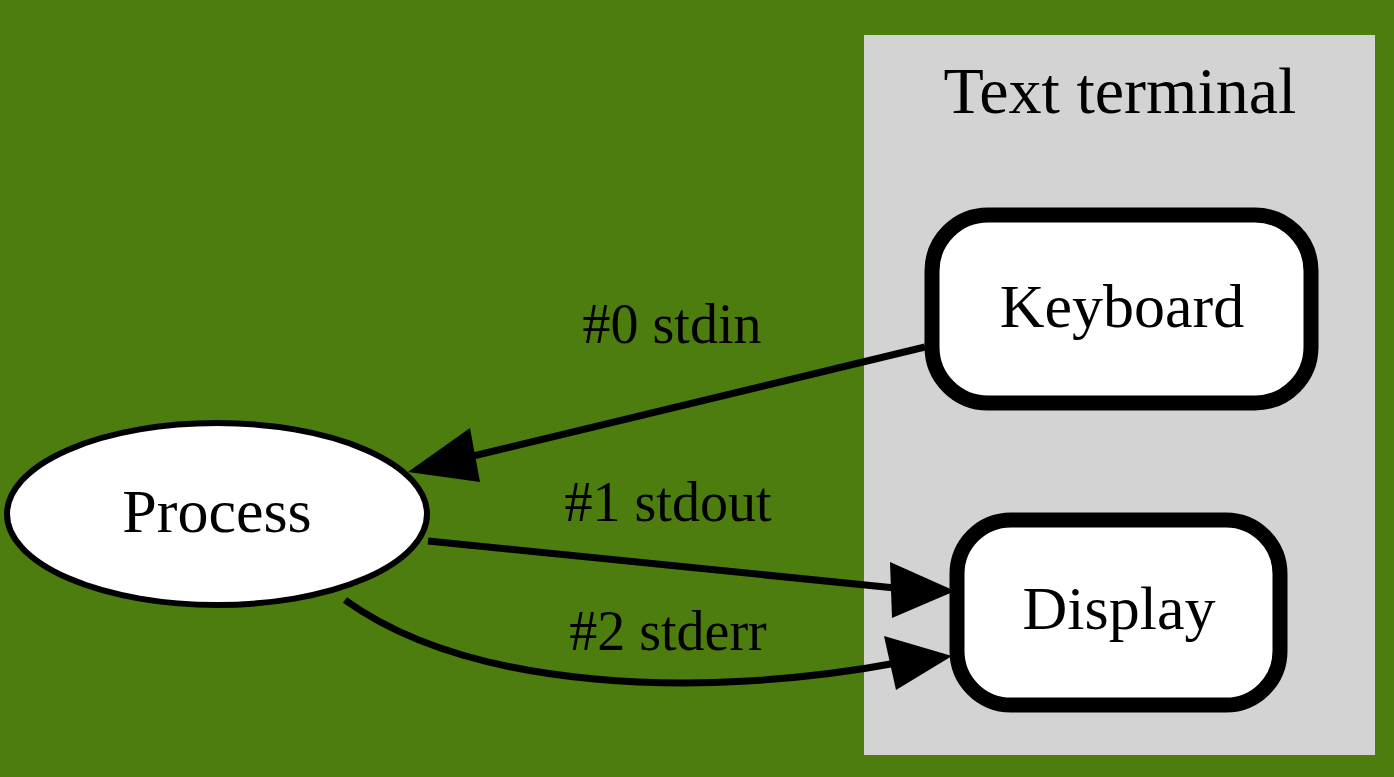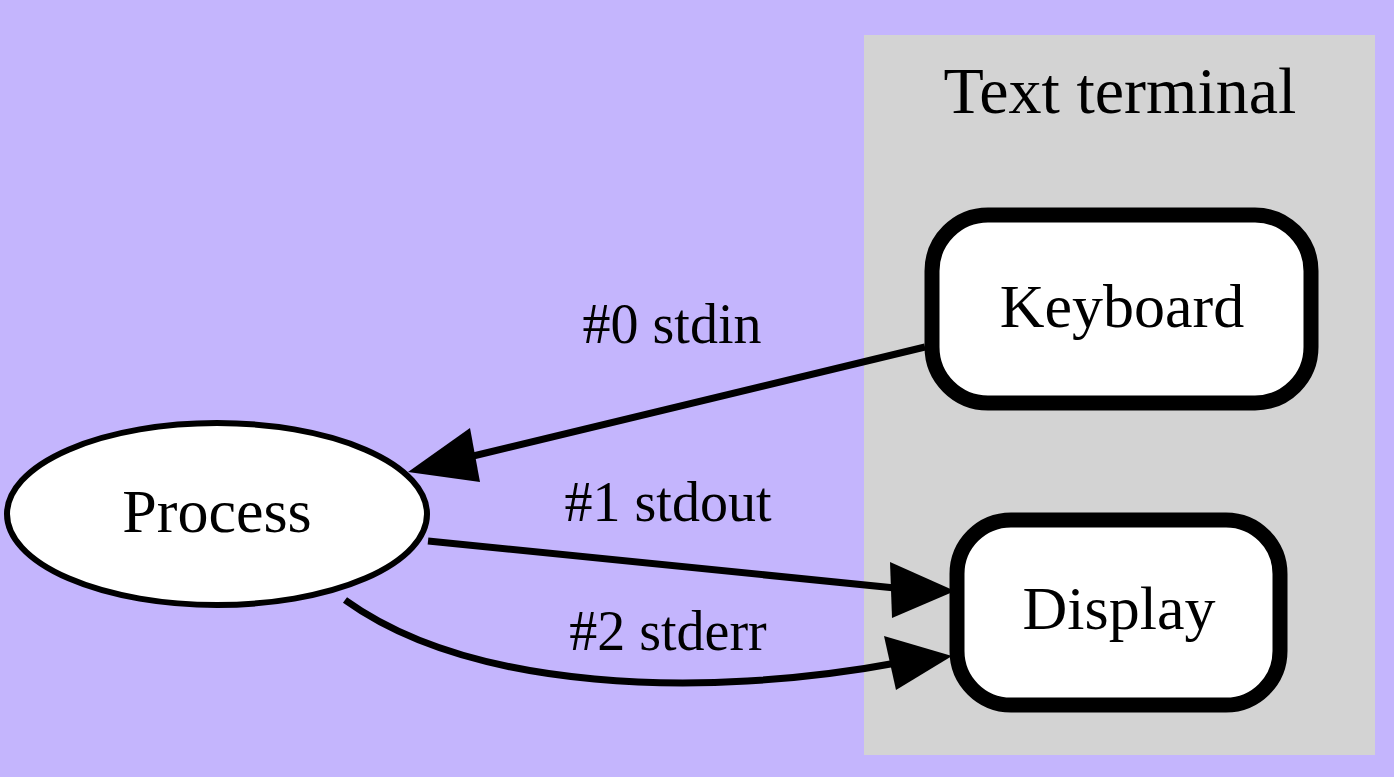--- a/index.html
+++ b/index.html
@@ -4,21 +4,21 @@
 <style>
   html, body {
     margin: 0;
     padding: 0;
     background: #ffffff;
   }
   #canvas {
     position: relative;
     width: 1394px;
     height: 777px;
-    background: #c4b5fd;
+    background: #4d7c0f;
     overflow: hidden;
     font-family: "Liberation Serif", "DejaVu Serif", serif;
   }
   #diagram-svg {
     position: absolute;
     left: 0;
     top: 0;
     width: 1394px;
     height: 777px;
   }

